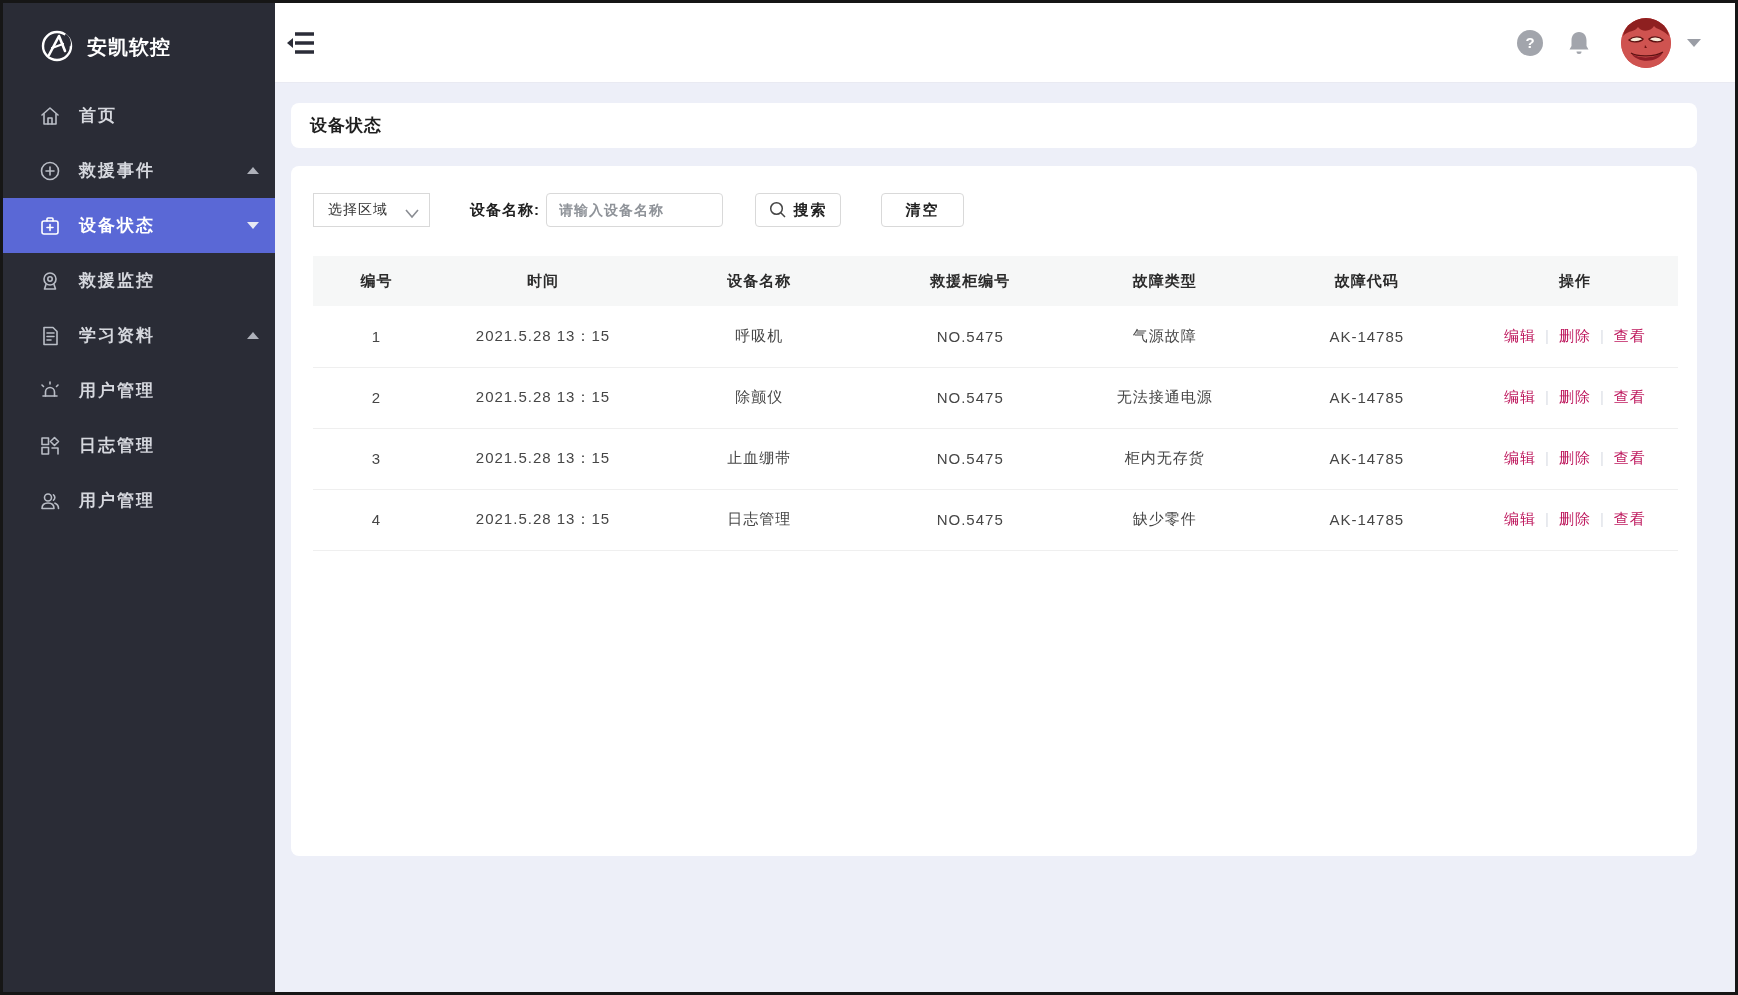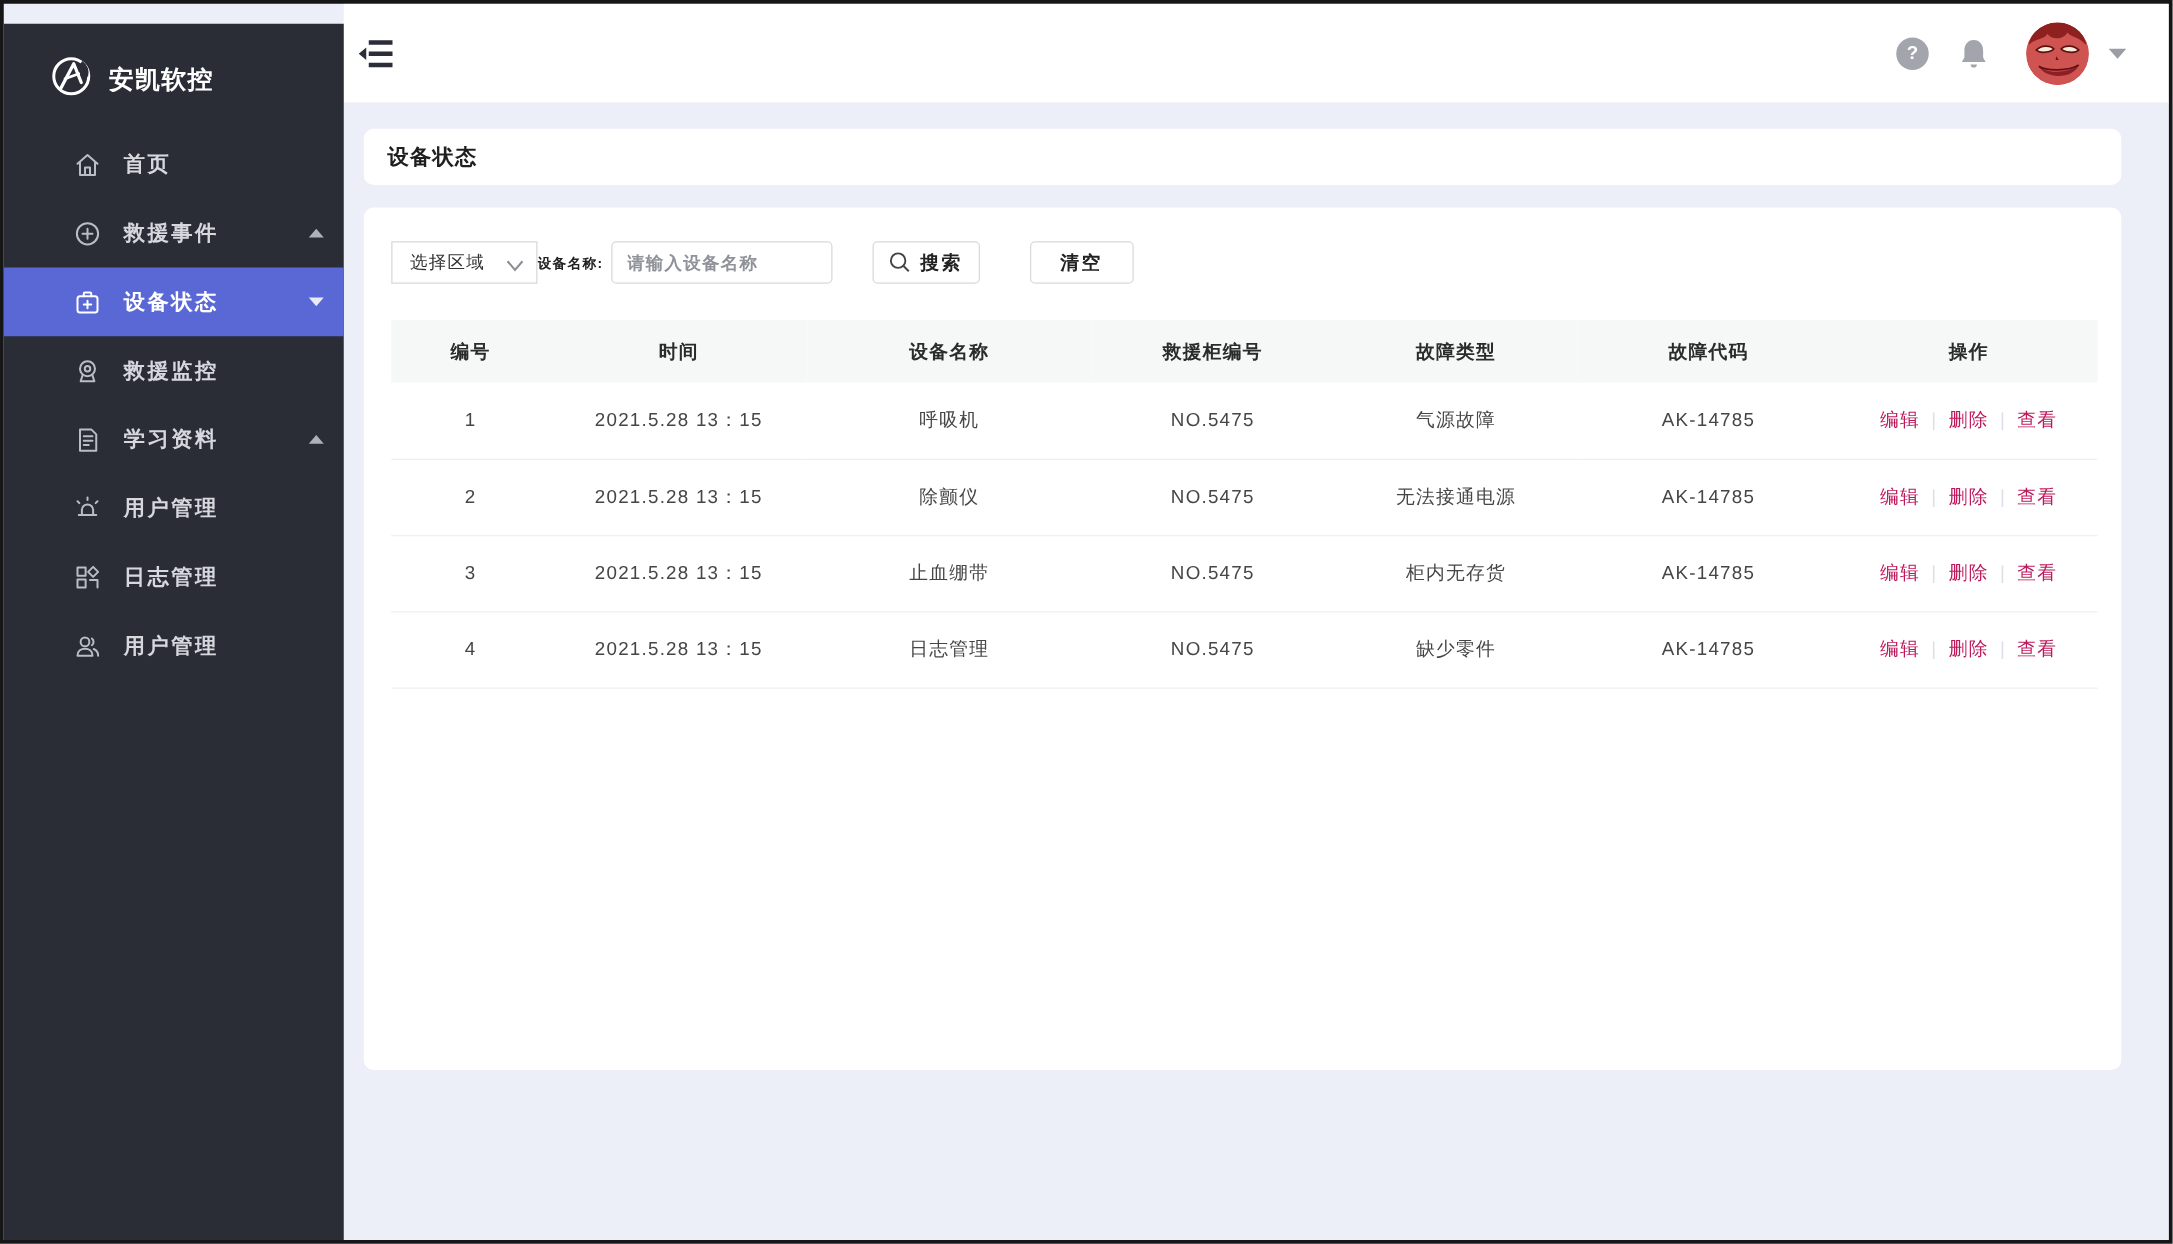--- a/index.html
+++ b/index.html
@@ -1,24 +1,24 @@
 <!DOCTYPE html>
 <html><head>
 <meta charset="utf-8">
 <style>
   * { margin:0; padding:0; box-sizing:border-box; }
   body { font-family:"Liberation Sans","DejaVu Sans",sans-serif; background:#000; }
   .frame { position:relative; width:1738px; height:995px; border:3px solid #161616; background:#edeff8; overflow:hidden; }
 
   
-  .sidebar { position:absolute; left:0; top:16px; bottom:0; width:272px; background:#2a2c36; z-index:3; }
+  .sidebar { position:absolute; left:0; top:0; bottom:0; width:272px; background:#2a2c36; z-index:3; }
   .brand { display:flex; align-items:center; gap:12px; height:85px; padding:4px 0 0 36px; }
   .brand-name { color:#fff; font-size:20px; font-weight:700; letter-spacing:1px; }
   .menu { display:flex; flex-direction:column; }
-  .menu-item { position:relative; display:flex; align-items:center; height:55px; padding-left:56px; cursor:pointer; }
+  .menu-item { position:relative; display:flex; align-items:center; height:55px; padding-left:36px; cursor:pointer; }
   .menu-item .mi-icon { width:22px; height:22px; margin-right:18px; display:flex; align-items:center; justify-content:center; }
   .menu-item .mi-label { color:#d6d8de; font-size:17px; font-weight:700; letter-spacing:2px; }
   .menu-item.active { background:#5a68d6; }
   .menu-item.active .mi-label { color:#ffffff; }
   .caret { position:absolute; right:16px; width:0; height:0; border-left:6px solid transparent; border-right:6px solid transparent; }
   .caret.up { border-bottom:7px solid #aeb1ba; }
   .caret.down { border-top:7px solid #e8eaf4; }
 
   
   .topbar { position:absolute; left:272px; right:0; top:0; height:80px; background:#ffffff; border-bottom:1px solid #e9eaf2; display:flex; align-items:center; z-index:2; }
@@ -33,21 +33,21 @@
   .content { position:absolute; left:272px; top:80px; right:0; bottom:0; background:#edeff8; padding:20px 38px 0 16px; }
   .title-card { height:45px; background:#fff; border-radius:8px; display:flex; align-items:center; padding-left:19px; }
   .page-title { font-size:17px; font-weight:700; color:#1f1f1f; letter-spacing:1px; }
   .main-card { margin-top:18px; height:690px; background:#fff; border-radius:8px; padding:27px 19px 0 22px; }
 
   
   .filter-row { display:flex; align-items:center; height:34px; }
   .select-box { position:relative; width:117px; height:34px; border:1px solid #d9d9d9; border-radius:0; background:#fff; display:flex; align-items:center; padding-left:14px; cursor:pointer; }
   .select-value { font-size:14px; color:#333; letter-spacing:1px; }
   .select-chevron { position:absolute; right:10px; top:11px; }
-  .field-label { font-size:11px; font-weight:700; color:#222; letter-spacing:1px; }
+  .field-label { margin-left:40px; font-size:15px; font-weight:700; color:#222; letter-spacing:1px; }
   .text-input { margin-left:6px; width:177px; height:34px; border:1px solid #d9d9d9; border-radius:4px; padding:0 12px; font-size:14px; color:#333; font-family:inherit;font-weight:bold; }
   .text-input::placeholder { color:#8f9399; letter-spacing:1px; }
   .btn { height:34px; border:1px solid #d9d9d9; border-radius:4px; background:#fff; display:flex; align-items:center; justify-content:center; font-size:15px; color:#222; font-weight:700; letter-spacing:2px; cursor:pointer; font-family:inherit; }
   .btn-search { margin-left:32px; width:86px; gap:7px; }
   .btn-clear { margin-left:40px; width:83px; }
 
   
   .device-table { margin-top:29px; width:100%; border-collapse:collapse; table-layout:fixed; }
   .device-table thead th { height:50px; background:#f6f7f7; font-size:15px; font-weight:700; color:#2b2b2b; text-align:center; letter-spacing:1px; }
   .device-table tbody td { height:61px; border-bottom:1px solid #efefef; font-size:15px; color:#464646; text-align:center; letter-spacing:1px; }

